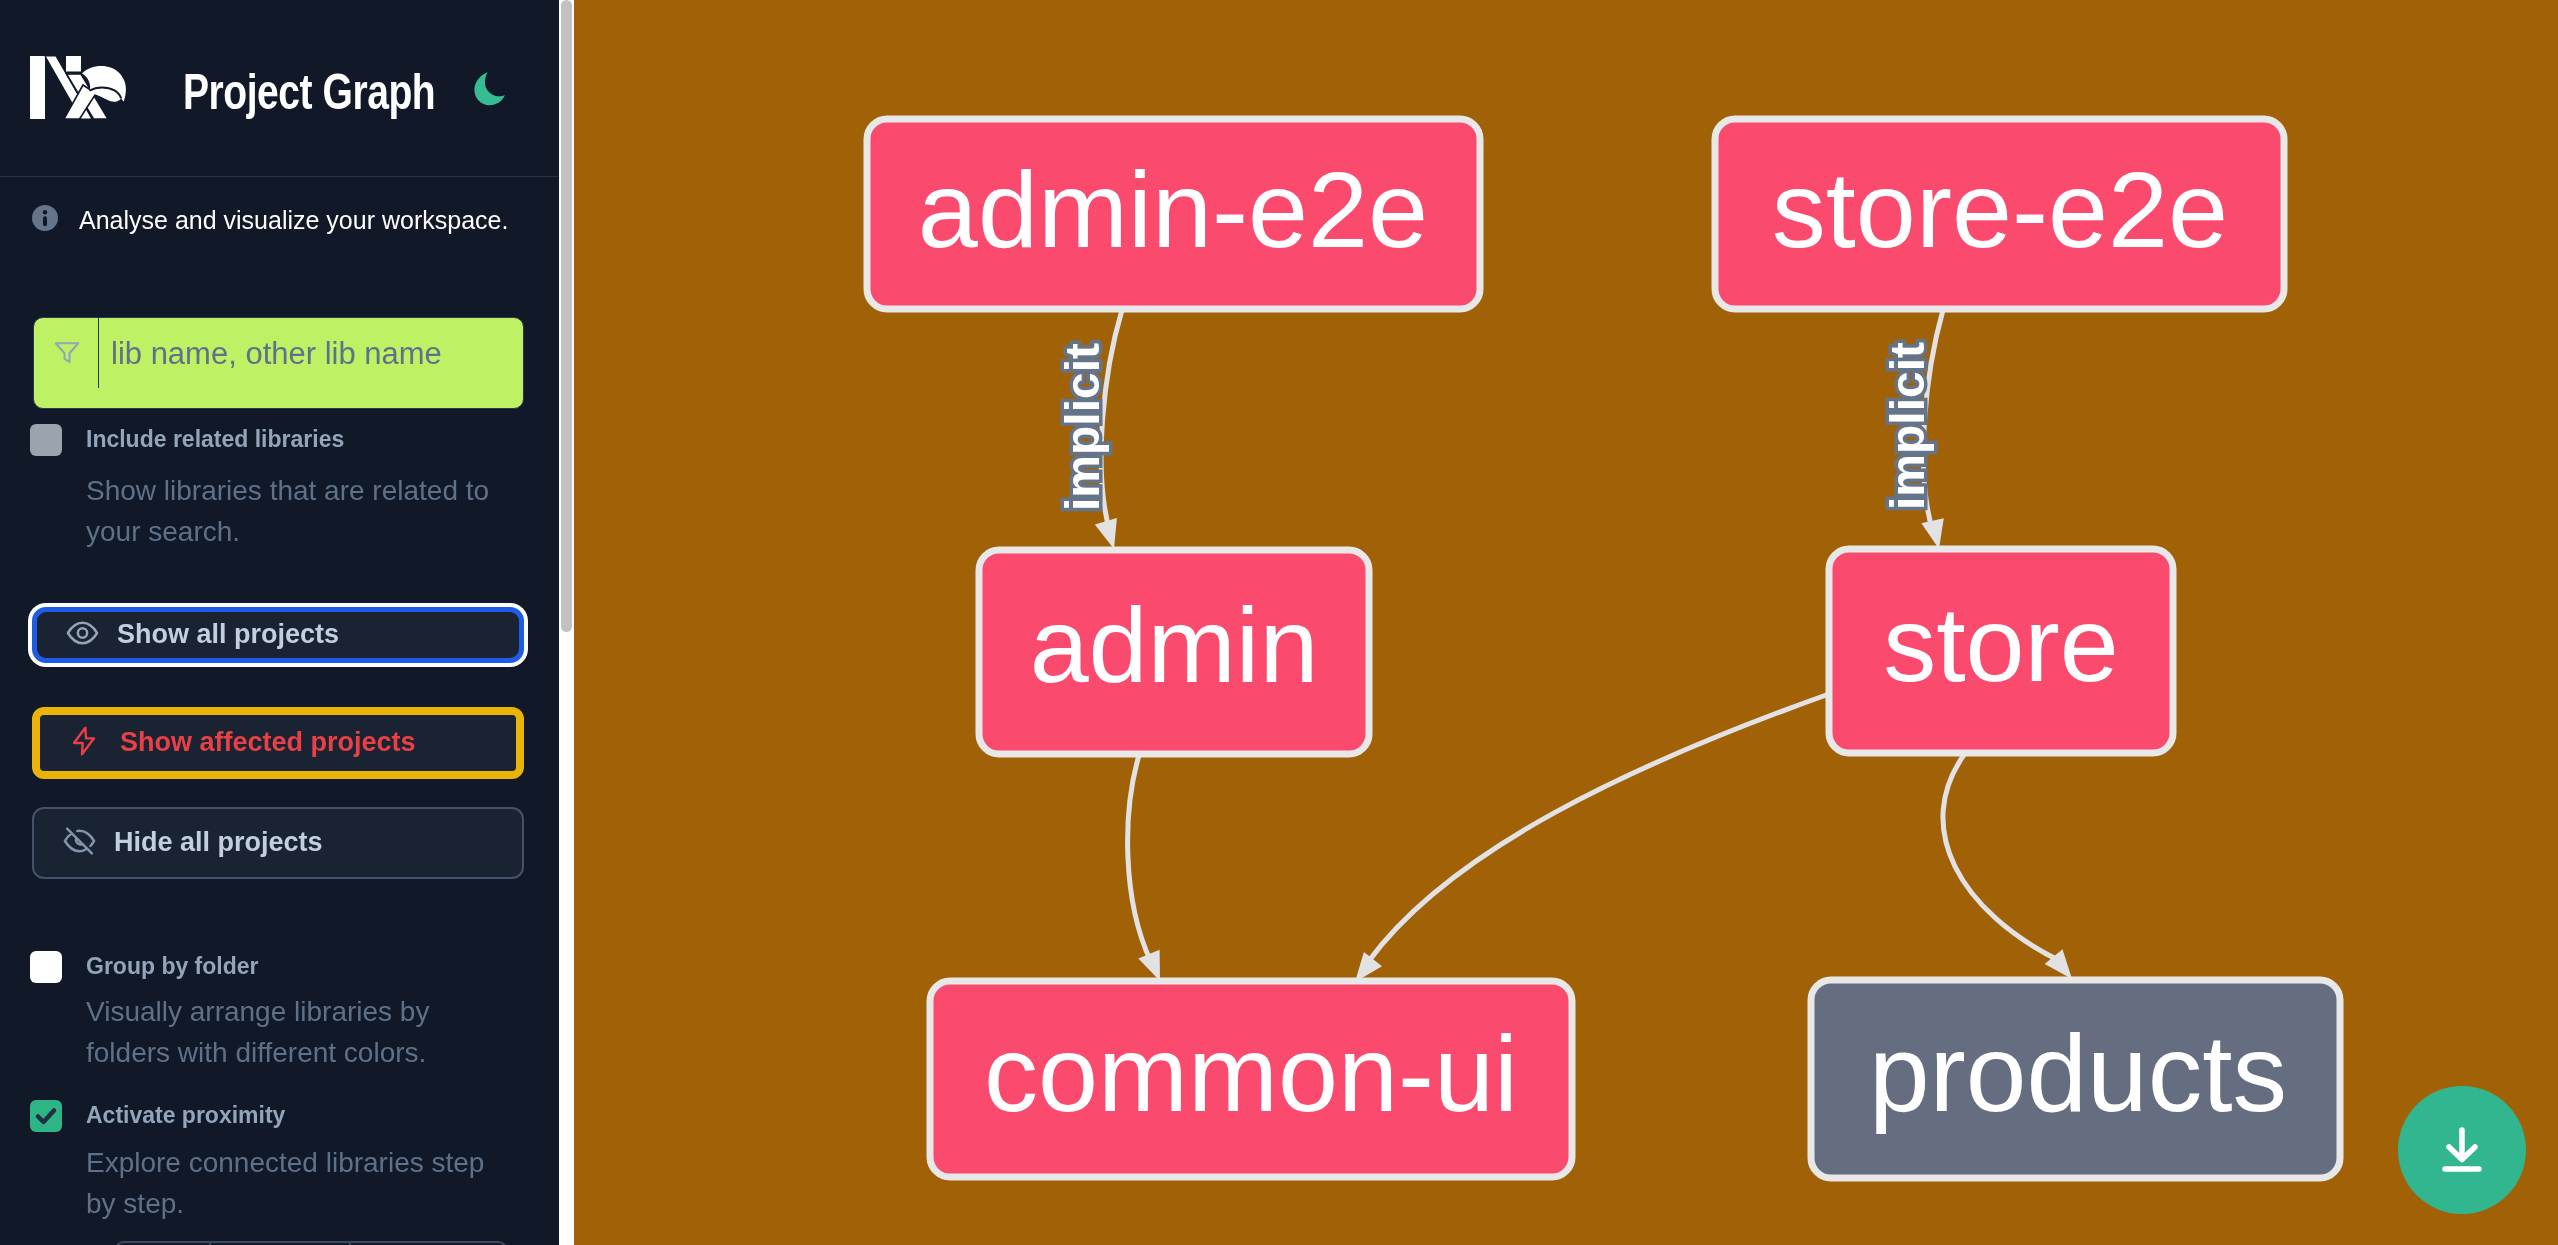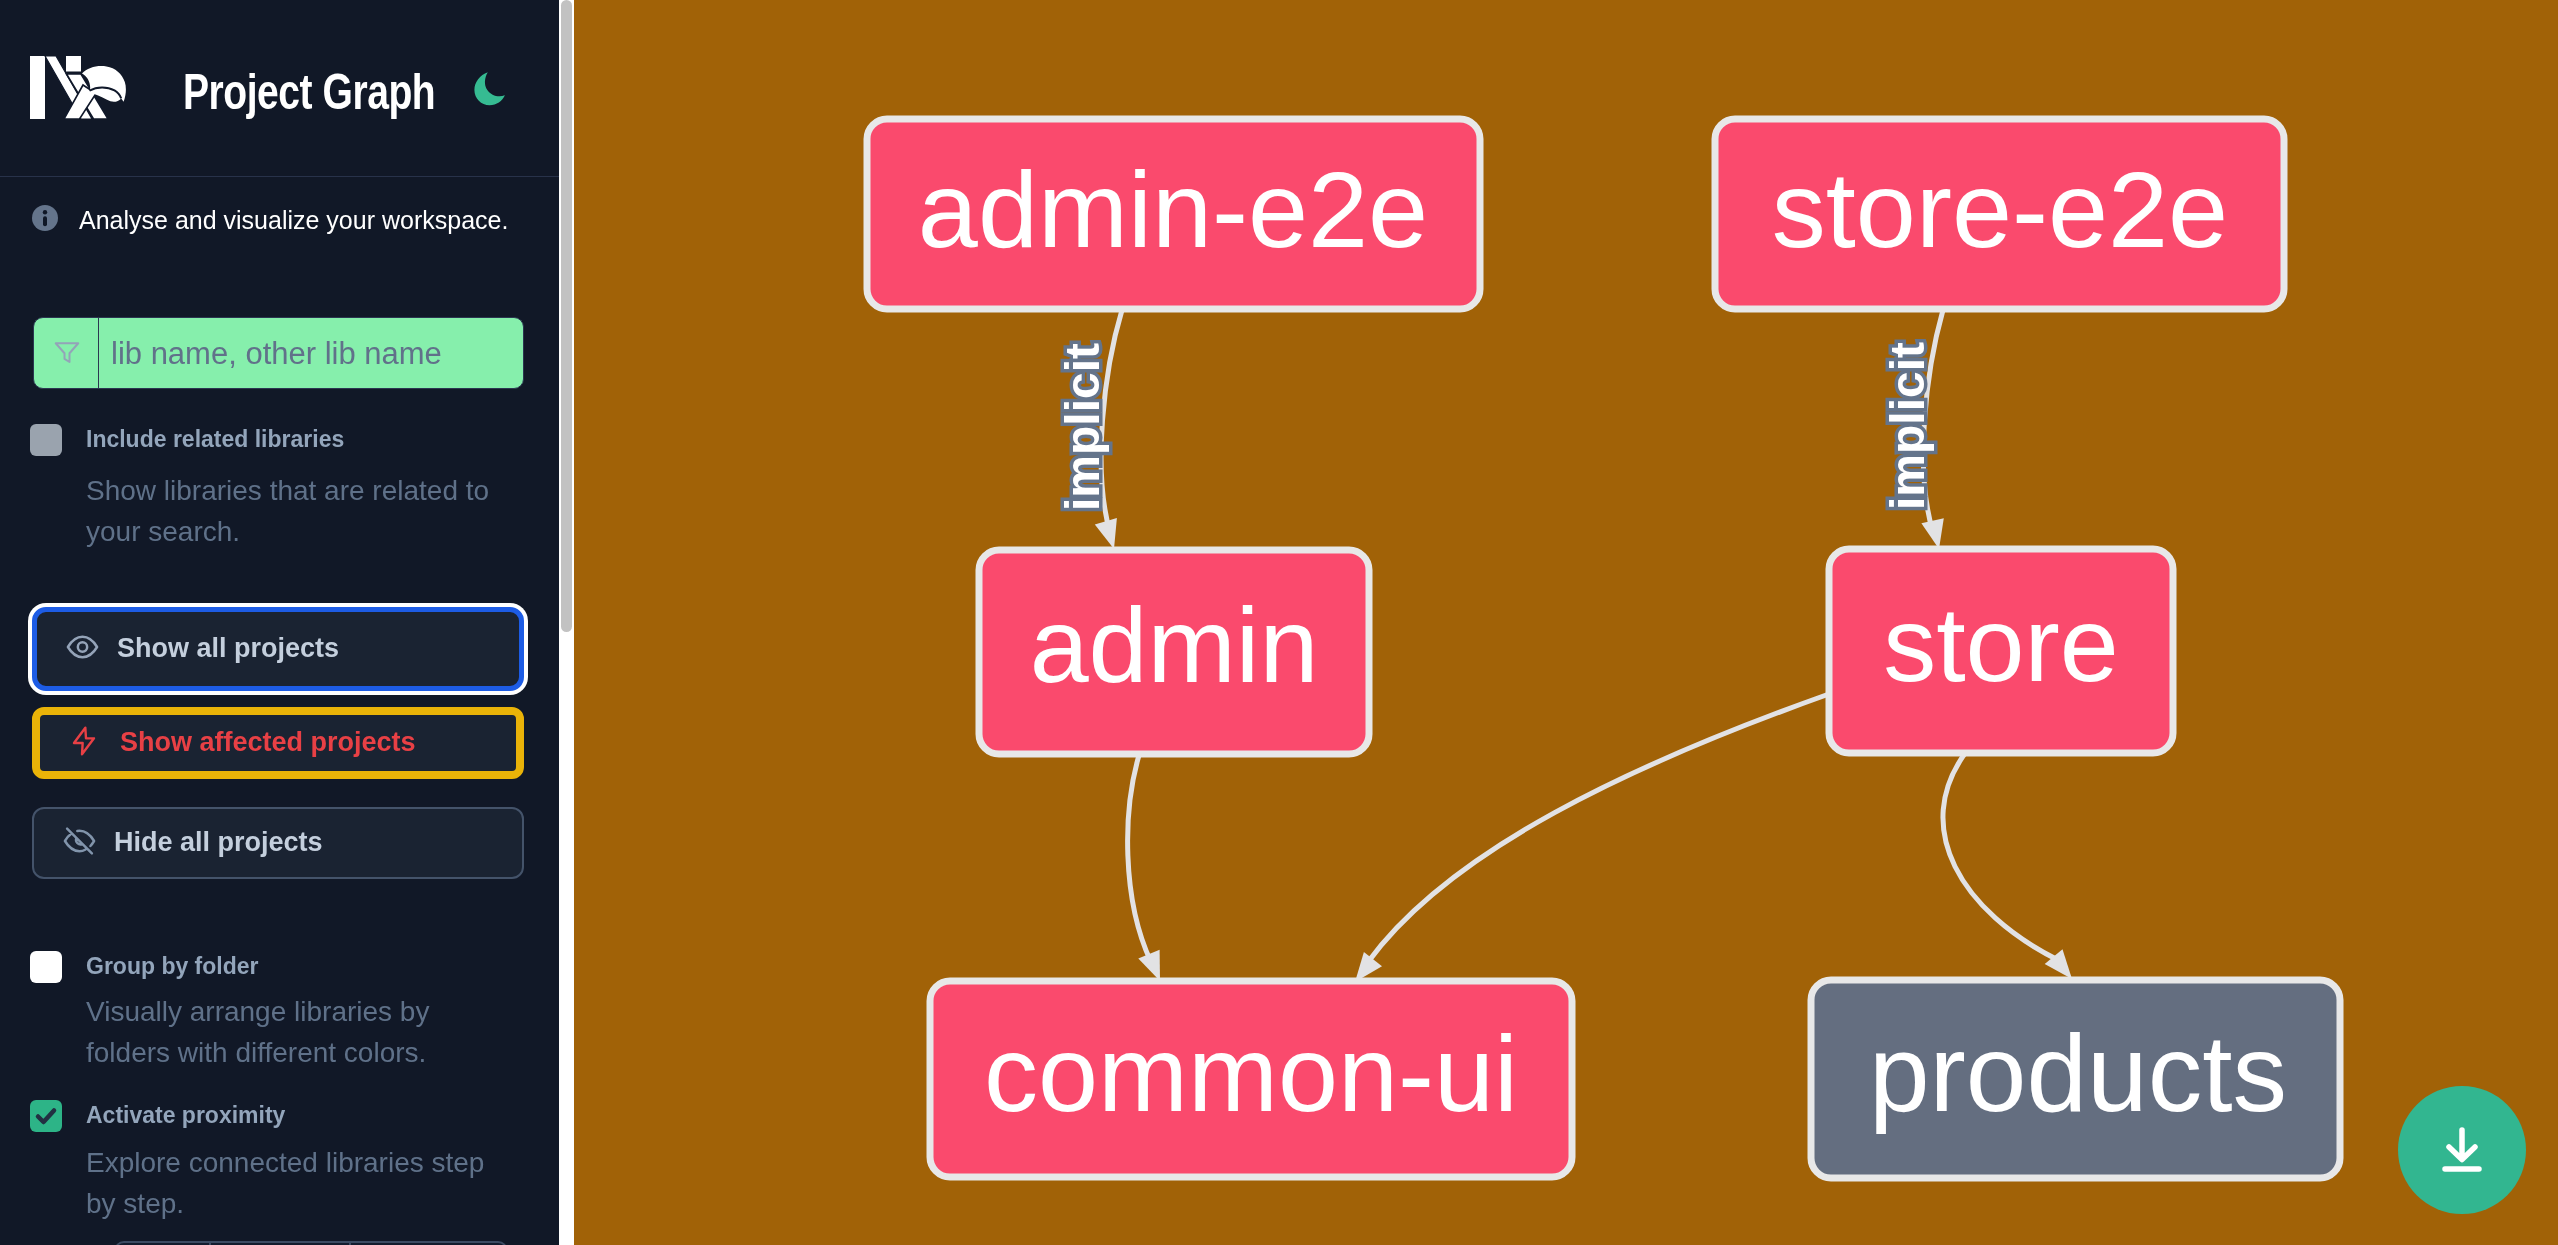--- a/index.html
+++ b/index.html
@@ -4,35 +4,35 @@
 <style>
   * { margin:0; padding:0; box-sizing:border-box; }
   html,body { width:2558px; height:1245px; overflow:hidden; background:#121a2a; font-family:"Liberation Sans",sans-serif; }
   .sidebar { position:absolute; left:0; top:0; width:559px; height:1245px; background:#111827;padding-left:40px; }
   .hdr-line { position:absolute; left:0; top:176px; width:559px; height:1px; background:#28324a; }
   .logo { position:absolute; left:30px; top:56px; }
   .title { position:absolute; left:183px; top:68px; font-size:42px; font-weight:700; color:#fff; letter-spacing:-0.5px; transform:scale(0.93,1.18); transform-origin:left center; white-space:nowrap; }
   .moon { position:absolute; left:474px; top:71px; }
   .inforow { position:absolute; left:31px; top:204px; }
   .infotext { position:absolute; left:79px; top:206px; font-size:25px; color:#ffffff; white-space:nowrap; }
-  .filter { position:absolute; left:33px; top:317px; width:491px; height:72px; background:#86efac; border:1px solid #2b3650; border-radius:10px;text-align:center; }
+  .filter { position:absolute; left:33px; top:317px; width:491px; height:92px; background:#bef264; border:1px solid #2b3650; border-radius:10px;text-align:center; }
   .filter .sep { position:absolute; left:64px; top:0; width:1px; height:70px; background:#2b3650; }
   .filter .ph { position:absolute; left:77px; top:18px; font-size:31px; color:#61718a; white-space:nowrap; }
   .funnel { position:absolute; left:18px; top:19px; }
   .cbrow { position:absolute; left:30px; }
   .cb { position:absolute; left:0; top:0; width:32px; height:32px; border-radius:6px; }
   .cb-gray { background:#9aa3ae; }
   .cb-white { background:#ffffff; }
   .cb-green { background:#2db487; }
   .cblabel { position:absolute; left:56px; top:2px; font-size:23px; font-weight:700; color:#93a5bb; white-space:nowrap; }
   .cbdesc { position:absolute; left:56px; font-size:28px; color:#5f7189; white-space:nowrap; line-height:41px; }
   .btn { position:absolute; left:32px; width:492px; height:72px; border-radius:12px; background:#1a2332; }
   .btn .txt { position:absolute; left:80px; top:50%; transform:translateY(-52%); font-size:27px; font-weight:700; color:#c4cfdd; white-space:nowrap; }
   .btn .ic { position:absolute; left:28px; top:50%; transform:translateY(-50%); }
-  #btn1 { top:607px; height:84px; border:5px solid #1d5ce5; box-shadow:0 0 0 4px #ffffff; border-radius:14px; }
+  #btn1 { top:607px; height:56px; border:5px solid #1d5ce5; box-shadow:0 0 0 4px #ffffff; border-radius:14px; }
   #btn2 { top:707px; border:8px solid #eab308; }
   #btn2 .txt { color:#e84045; }
   #btn3 { top:807px; border:2px solid #44536a; }
   .seg { position:absolute; left:114px; top:1241px; width:394px; height:40px; border:2px solid #3c4b63; border-radius:10px; background:#131c2e; }
   .seg .d1 { position:absolute; left:93px; top:0; width:2px; height:100%; background:#3c4b63; }
   .seg .d2 { position:absolute; left:233px; top:0; width:2px; height:100%; background:#3c4b63; }
   .sbar { position:absolute; left:559px; top:0; width:15px; height:1245px; background:#ffffff; }
   .sbar .thumb { position:absolute; left:2px; top:0; width:11px; height:632px; background:#c2c2c2; border-radius:6px; }
   .main { position:absolute; left:574px; top:0; width:1984px; height:1245px; background:#a16207; }
   .fab { position:absolute; left:2398px; top:1086px; width:128px; height:128px; border-radius:50%; background:#32b690; }

